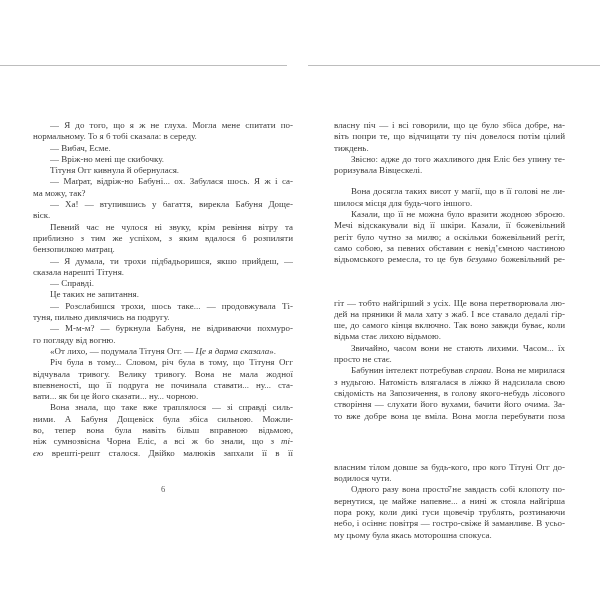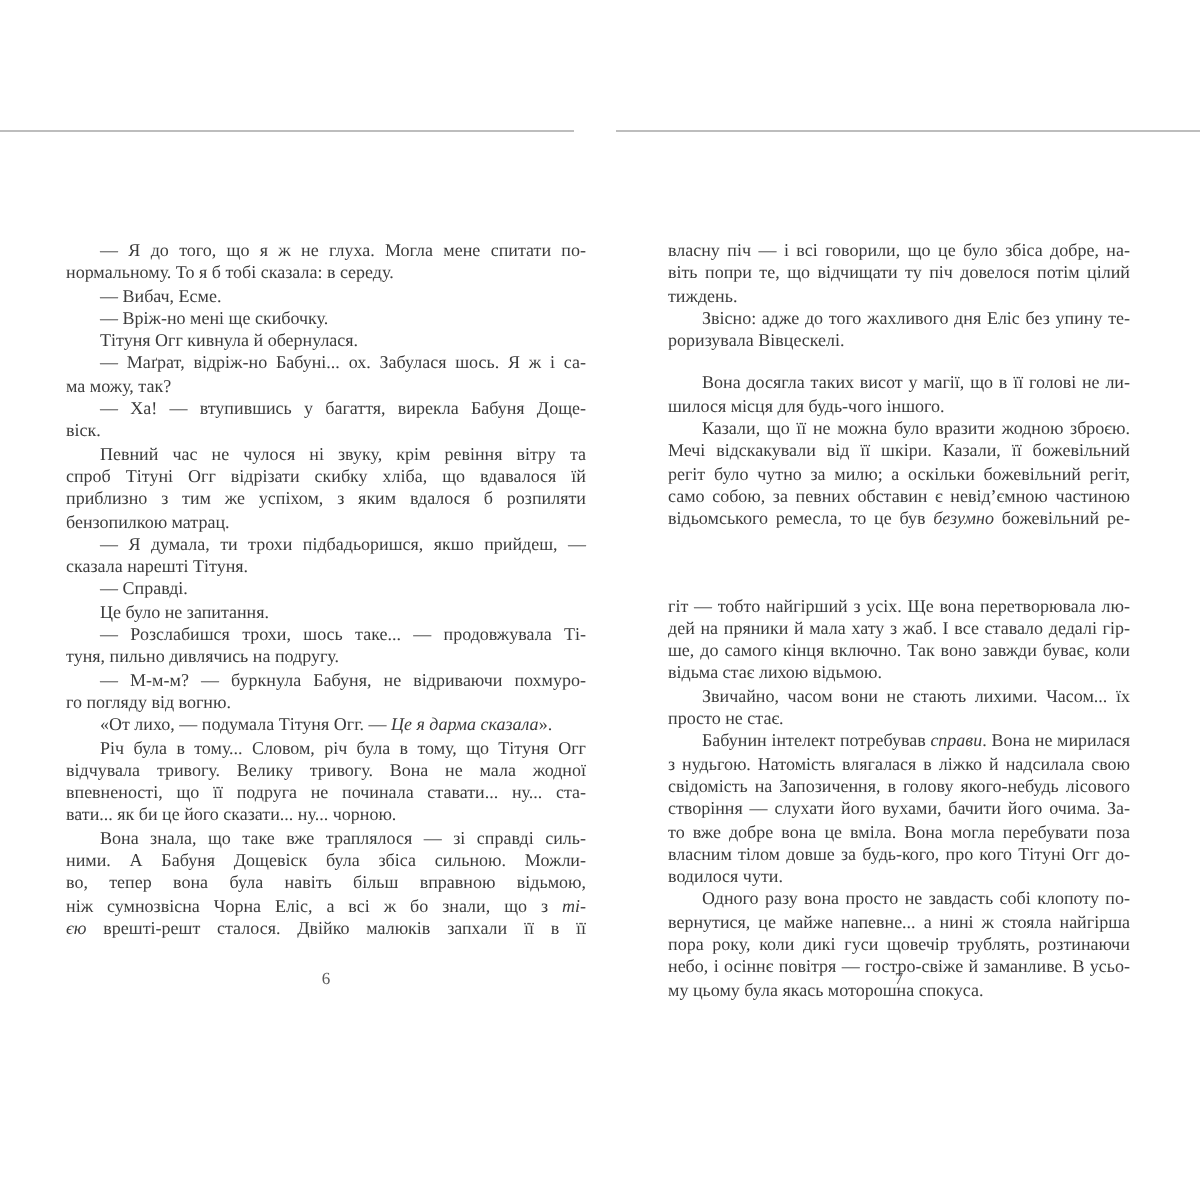--- a/index.html
+++ b/index.html
@@ -42,27 +42,26 @@
       <div class="line indent" style="word-spacing: 2.91146px;"><span>— Я до того, що я ж не глуха. Могла мене спитати по-</span></div>
       <div class="line para-end"><span>нормальному. То я б тобі сказала: в середу.</span></div>
       <div class="line indent para-end"><span>— Вибач, Есме.</span></div>
       <div class="line indent para-end"><span>— Вріж-но мені ще скибочку.</span></div>
       <div class="line indent para-end"><span>Тітуня Огг кивнула й обернулася.</span></div>
       <div class="line indent" style="word-spacing: 2.14219px;"><span>— Маґрат, відріж-но Бабуні... ох. Забулася шось. Я ж і са-</span></div>
       <div class="line para-end"><span>ма можу, так?</span></div>
       <div class="line indent" style="word-spacing: 3.86719px;"><span>— Ха! — втупившись у багаття, вирекла Бабуня Доще-</span></div>
       <div class="line para-end"><span>віск.</span></div>
       <div class="line indent" style="word-spacing: 4.78125px;"><span>Певний час не чулося ні звуку, крім ревіння вітру та</span></div>
-      <div class="line" style="word-spacing: 5.24609px;"><span>спроб Тітуні Огг відрізати скибку хліба, що вдавалося їй</span></div>
       <div class="line" style="word-spacing: 4.66493px;"><span>приблизно з тим же успіхом, з яким вдалося б розпиляти</span></div>
       <div class="line para-end"><span>бензопилкою матрац.</span></div>
       <div class="line indent" style="word-spacing: 2.9707px;"><span>— Я думала, ти трохи підбадьоришся, якшо прийдеш, —</span></div>
       <div class="line para-end"><span>сказала нарешті Тітуня.</span></div>
       <div class="line indent para-end"><span>— Справді.</span></div>
-      <div class="line indent para-end"><span>Це було не запитання.</span></div>
+      <div class="line indent para-end"><span>Це таких не запитання.</span></div>
       <div class="line indent" style="word-spacing: 3.90848px;"><span>— Розслабишся трохи, шось таке... — продовжувала Ті-</span></div>
       <div class="line para-end"><span>туня, пильно дивлячись на подругу.</span></div>
       <div class="line indent" style="word-spacing: 3.80804px;"><span>— М-м-м? — буркнула Бабуня, не відриваючи похмуро-</span></div>
       <div class="line para-end"><span>го погляду від вогню.</span></div>
       <div class="line indent para-end"><span>«От лихо, — подумала Тітуня Огг. — <i>Це я дарма сказала</i>».</span></div>
       <div class="line indent" style="word-spacing: 2.42045px;"><span>Річ була в тому... Словом, річ була в тому, що Тітуня Огг</span></div>
       <div class="line" style="word-spacing: 6.14509px;"><span>відчувала тривогу. Велику тривогу. Вона не мала жодної</span></div>
       <div class="line" style="word-spacing: 4.59766px;"><span>впевненості, що її подруга не починала ставати... ну... ста-</span></div>
       <div class="line para-end"><span>вати... як би це його сказати... ну... чорною.</span></div>
       <div class="line indent" style="word-spacing: 3.49653px;"><span>Вона знала, що таке вже траплялося — зі справді силь-</span></div>
@@ -88,21 +87,21 @@
       <div class="line" style="word-spacing: 0.595052px;"><span>дей на пряники й мала хату з жаб. І все ставало дедалі гір-</span></div>
       <div class="line" style="word-spacing: 0.734375px;"><span>ше, до самого кінця включно. Так воно завжди буває, коли</span></div>
       <div class="line para-end"><span>відьма стає лихою відьмою.</span></div>
       <div class="line indent" style="word-spacing: 2.06027px;"><span>Звичайно, часом вони не стають лихими. Часом... їх</span></div>
       <div class="line para-end"><span>просто не стає.</span></div>
       <div class="line indent" style="word-spacing: 0.106771px;"><span>Бабунин інтелект потребував <i>справи</i>. Вона не мирилася</span></div>
       <div class="line" style="word-spacing: 1.24219px;"><span>з нудьгою. Натомість влягалася в ліжко й надсилала свою</span></div>
       <div class="line" style="word-spacing: 1.22135px;"><span>свідомість на Запозичення, в голову якого-небудь лісового</span></div>
       <div class="line" style="word-spacing: 1.16016px;"><span>створіння — слухати його вухами, бачити його очима. За-</span></div>
       <div class="line" style="word-spacing: 1.78646px;"><span>то вже добре вона це вміла. Вона могла перебувати поза</span></div>
-      <div class="line" style="word-spacing: 0.864583px;"><span>власним тілом довше за будь-кого, про кого Тітуні Огг до-</span></div>
+      <div class="line" style="word-spacing: 0.864583px; margin-top: 40px;"><span>власним тілом довше за будь-кого, про кого Тітуні Огг до-</span></div>
       <div class="line para-end"><span>водилося чути.</span></div>
       <div class="line indent" style="word-spacing: 0.972656px;"><span>Одного разу вона просто не завдасть собі клопоту по-</span></div>
       <div class="line" style="word-spacing: 1.75195px;"><span>вернутися, це майже напевне... а нині ж стояла найгірша</span></div>
       <div class="line" style="word-spacing: 2.08929px;"><span>пора року, коли дикі гуси щовечір трублять, розтинаючи</span></div>
       <div class="line" style="word-spacing: 0.434028px;"><span>небо, і осіннє повітря — гостро-свіже й заманливе. В усьо-</span></div>
       <div class="line para-end"><span>му цьому була якась моторошна спокуса.</span></div>
     </div>
 
   <div class="page-number pn-left">6</div>
   <div class="page-number pn-right">7</div>

